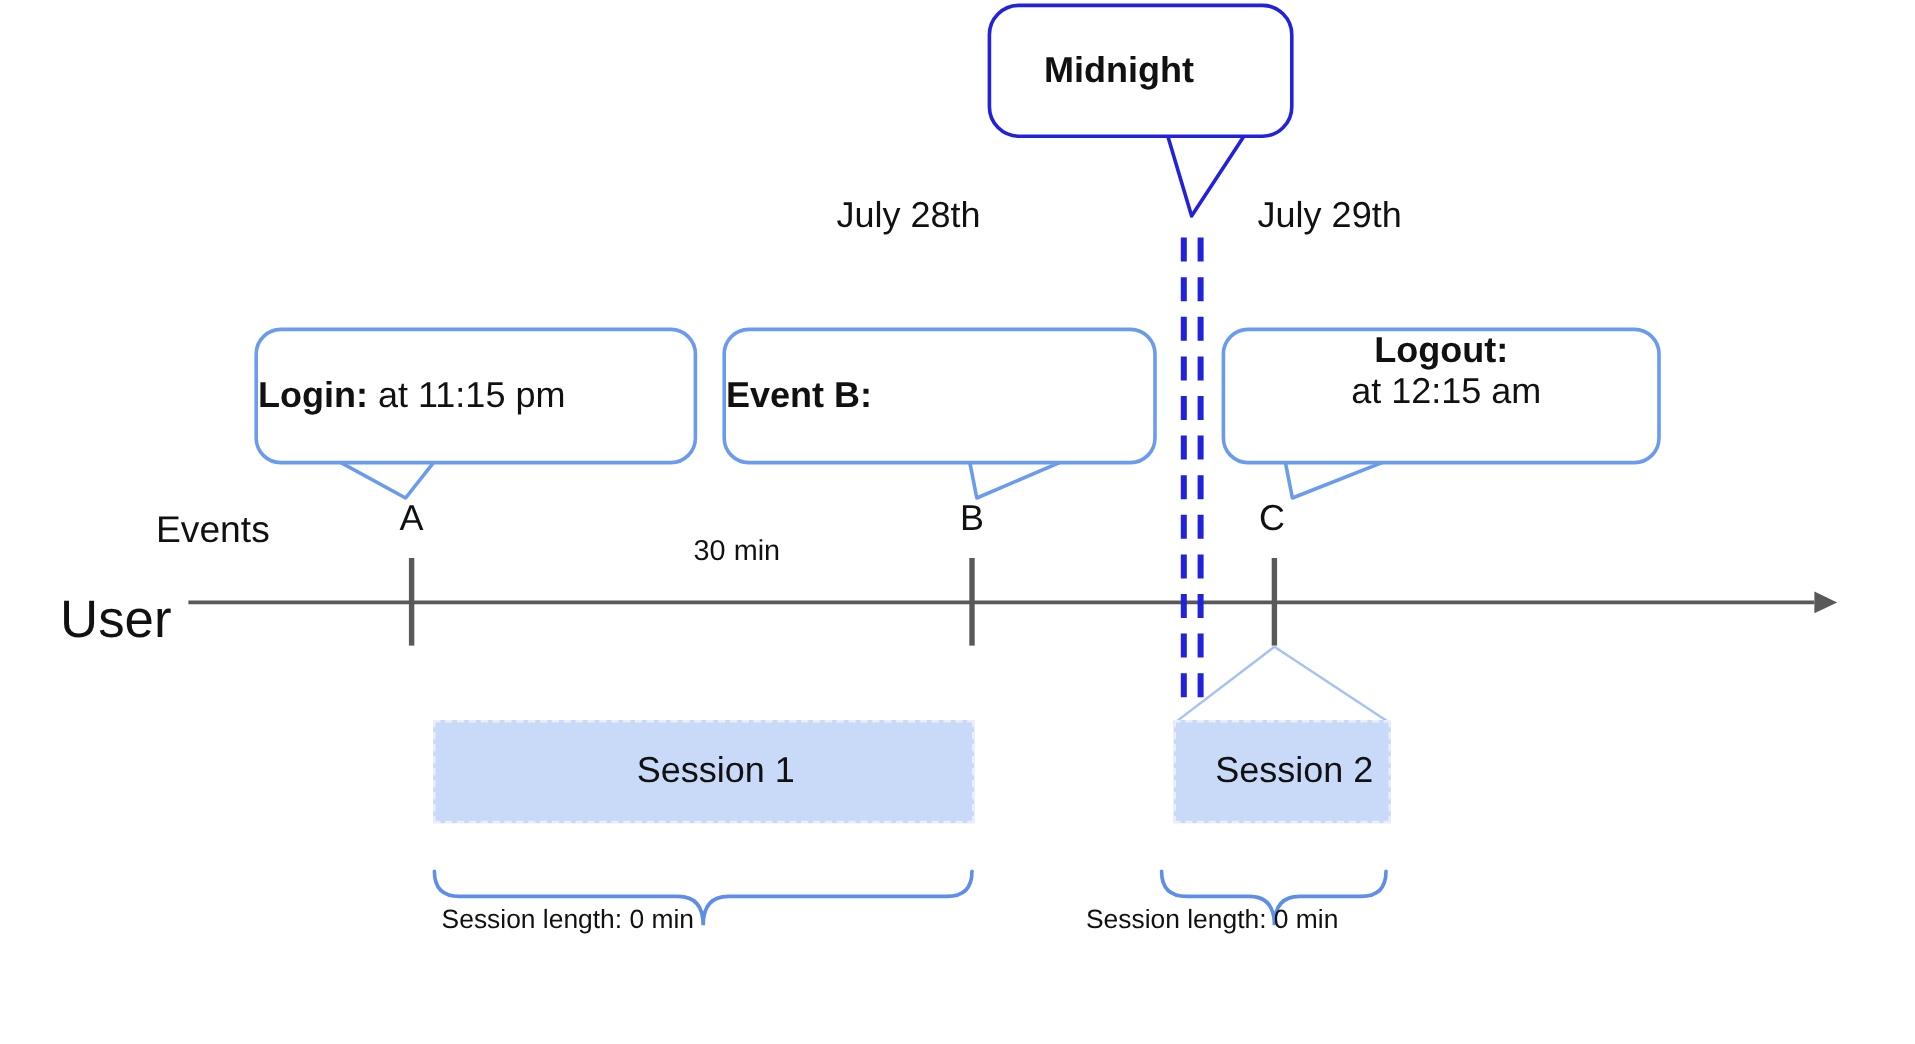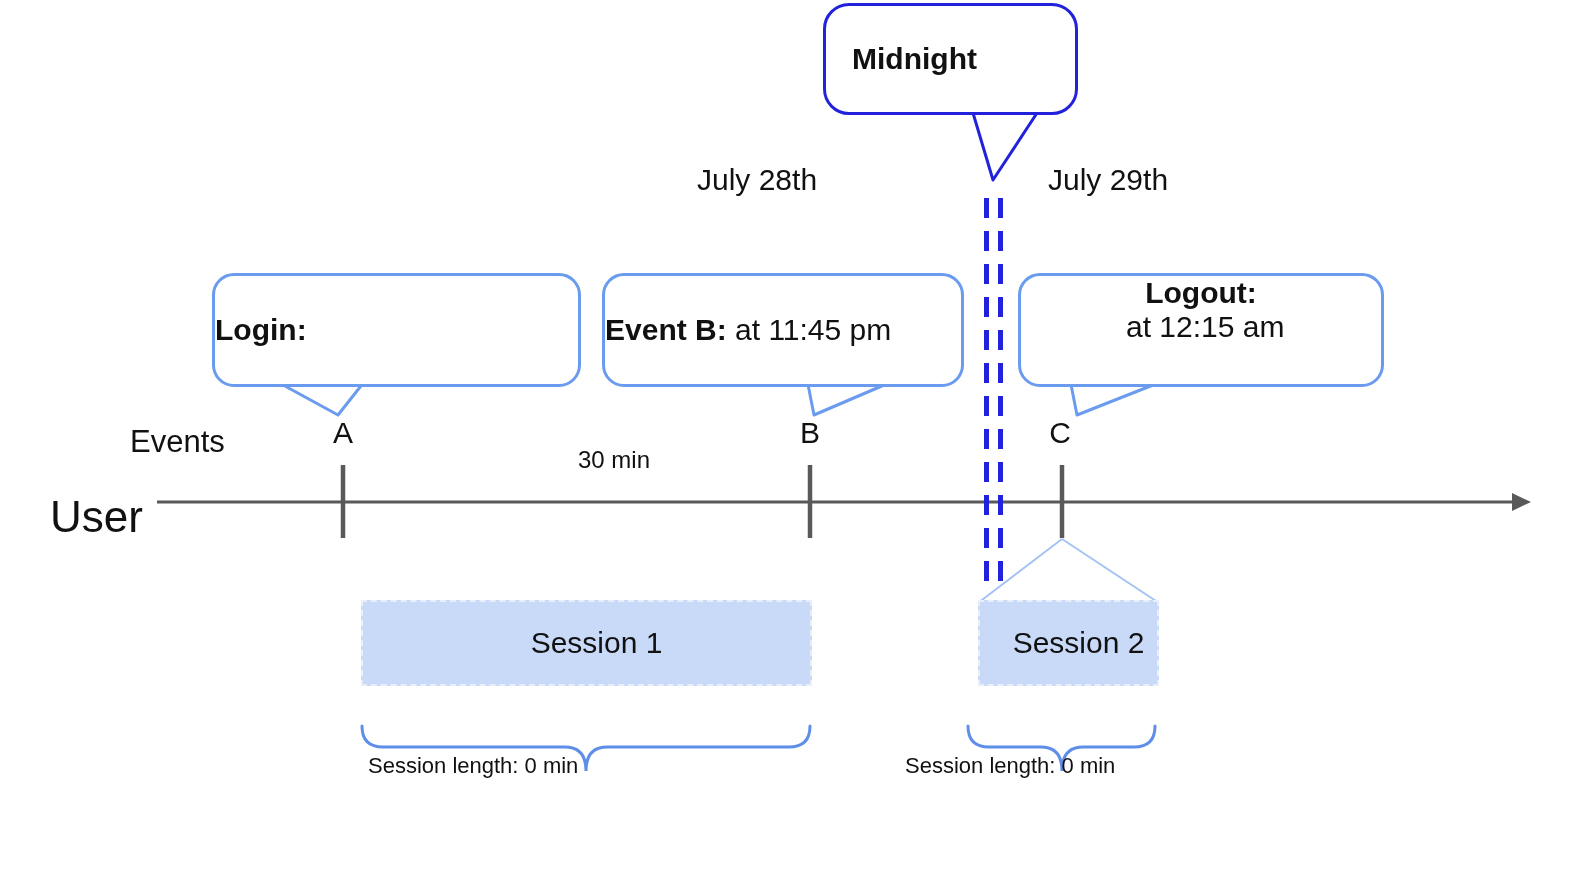--- a/index.html
+++ b/index.html
@@ -10,21 +10,21 @@
   svg.layer{position:absolute;left:0;top:0;width:1596px;height:870px;pointer-events:none;}
   .callout{
     position:absolute;border:3px solid #6b9bee;border-radius:22px;background:#fff;
     display:flex;align-items:center;font-size:30px;white-space:pre;
   }
   .callout .b{font-weight:bold;}
   .midnight{
     position:absolute;left:823px;top:3px;width:255px;height:112px;
     border:3px solid #2222dd;border-radius:26px;background:#fff;
     display:flex;align-items:center;font-weight:bold;font-size:30px;
-    padding-left:26px;box-sizing:border-box;
+    padding-left:44px;box-sizing:border-box;
   }
   .datelabel{position:absolute;font-size:30px;top:163px;}
   .tick-letter{position:absolute;top:416px;font-size:30px;transform:translateX(-50%);}
   .axis-label{position:absolute;font-size:31px;}
   .interval{position:absolute;font-size:24px;top:446px;margin-left:41px;}
   .session-box{
     position:absolute;top:600px;height:86px;background:#c9daf8;
     border:2px dashed #e9eefb;box-sizing:border-box;
     display:flex;align-items:center;justify-content:center;font-size:30px;padding-left:20px;
   }
@@ -60,24 +60,24 @@
   </svg>
 
   <div class="midnight">
     <span>Midnight</span>
   </div>
 
   <div class="datelabel" style="left:697px;">July 28th</div>
   <div class="datelabel" style="left:1048px;">July 29th</div>
 
   <div class="callout" style="left:212px;top:273px;width:363px;height:108px;">
-    <span class="b">Login:</span>
+    <span class="b">Login:</span><span> at 11:15 pm</span>
   </div>
   <div class="callout" style="left:602px;top:273px;width:356px;height:108px;">
-    <span class="b">Event B:</span><span> at 11:45 pm</span>
+    <span class="b">Event B:</span>
   </div>
   <div class="callout" style="left:1018px;top:273px;width:360px;height:108px;flex-direction:column;">
     <span class="b">Logout:</span><span> at 12:15 am</span>
   </div>
 
   <div class="axis-label" style="left:130px;top:424px;text-align:right;">Events</div>
   <div class="axis-label" style="left:50px;top:492px;font-size:44px;">User</div>
   <div class="interval" style="left:537px;">30 min</div>
 
   <div class="tick-letter" style="left:343px;">A</div>

